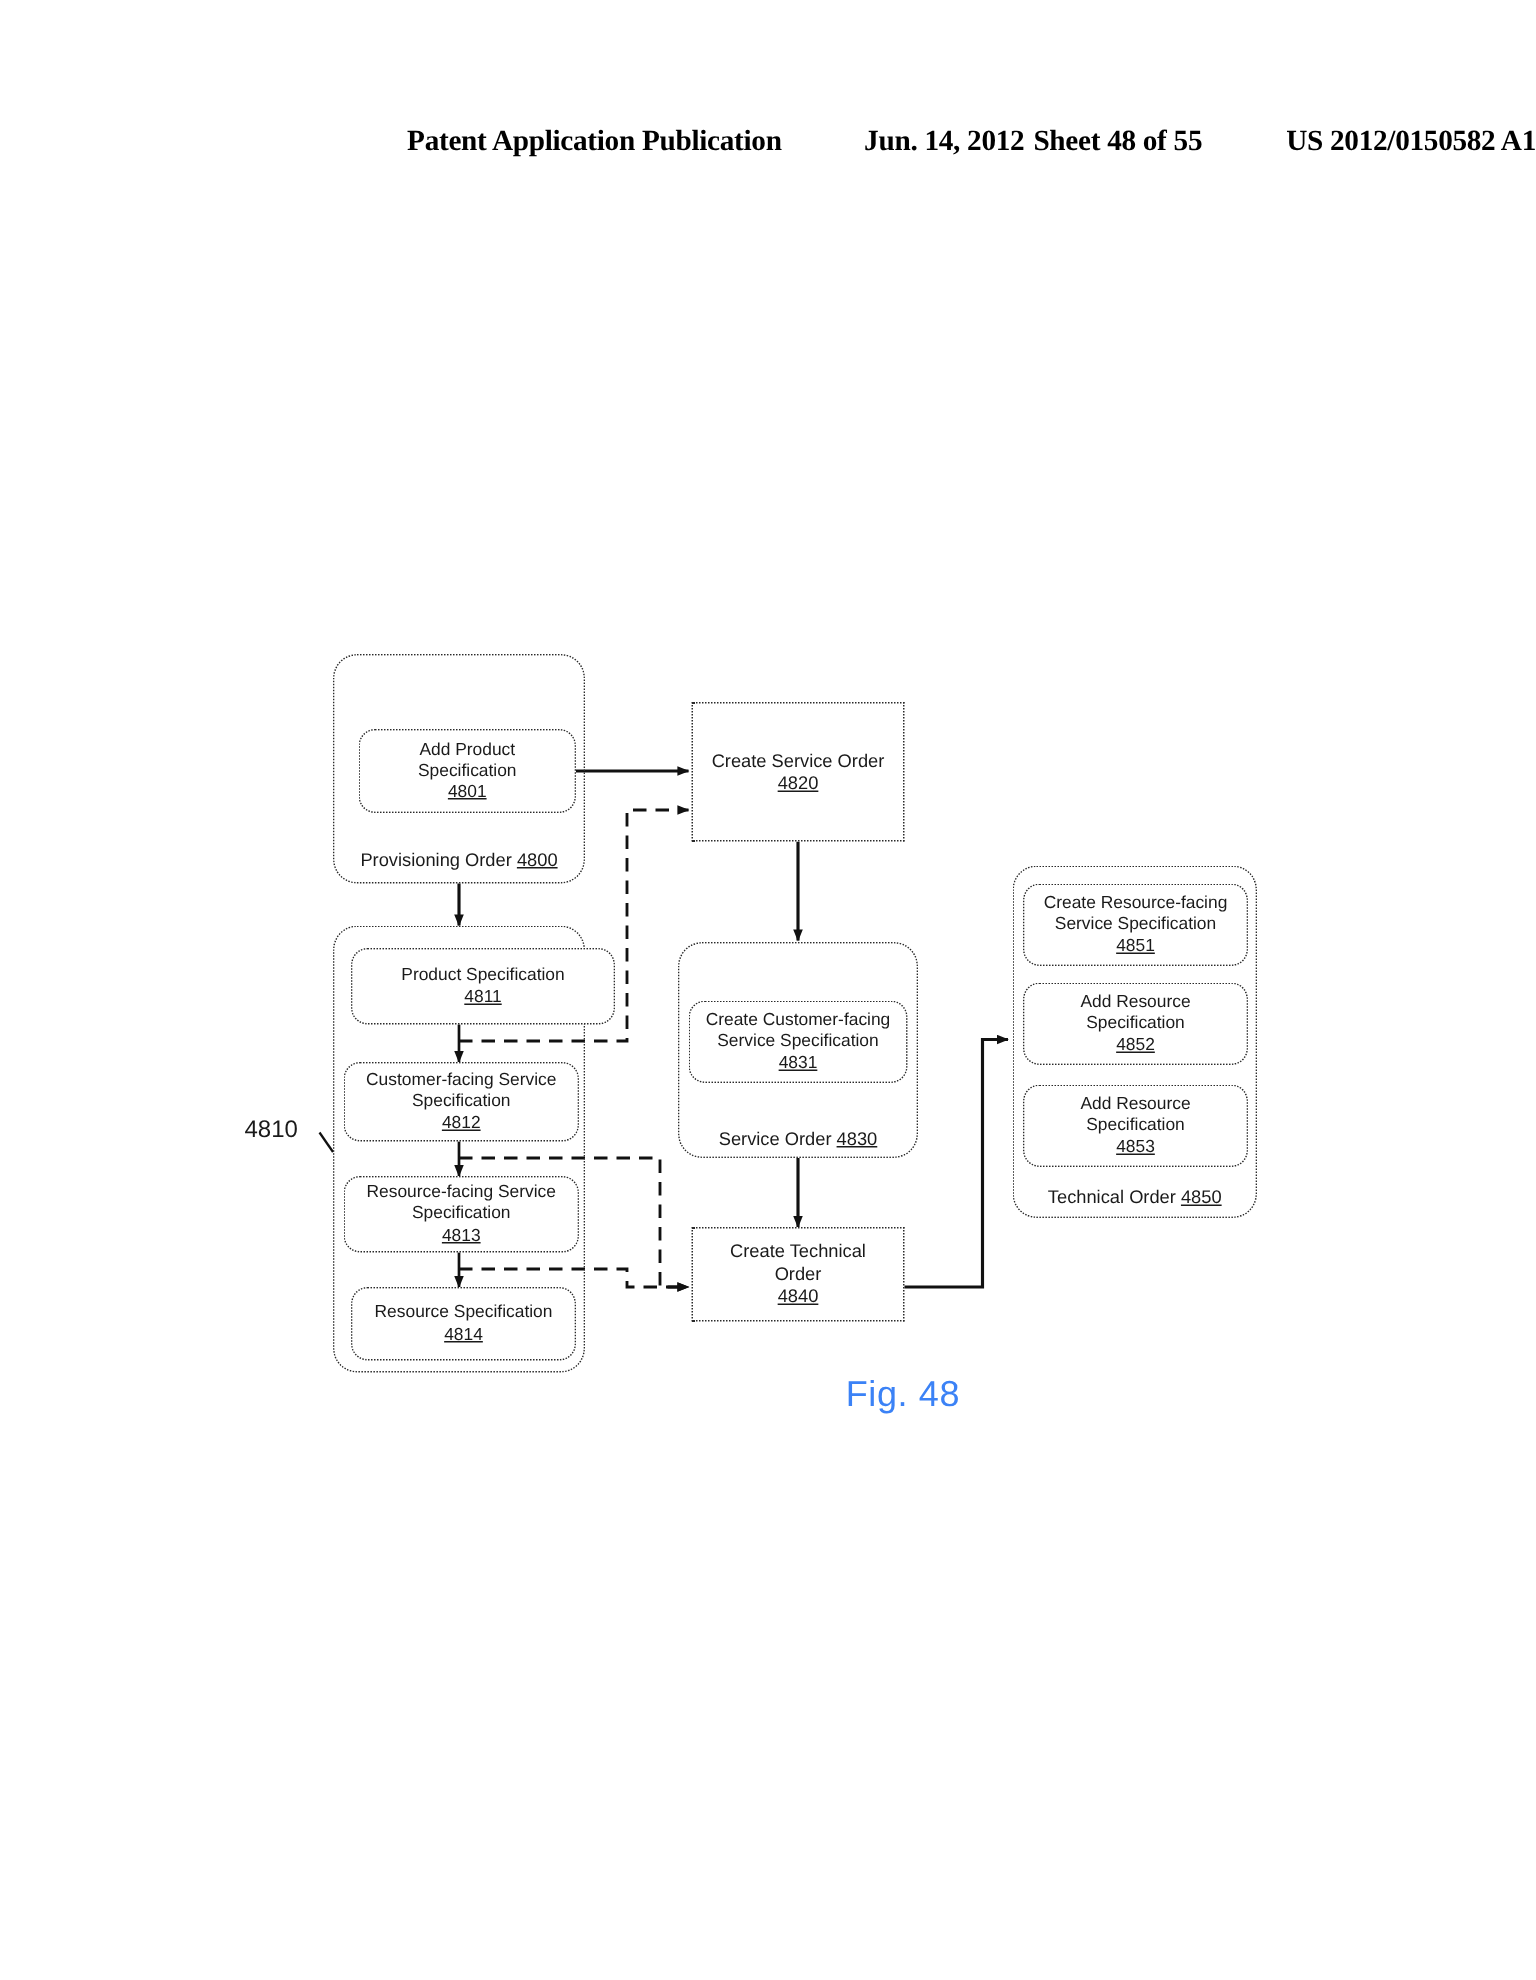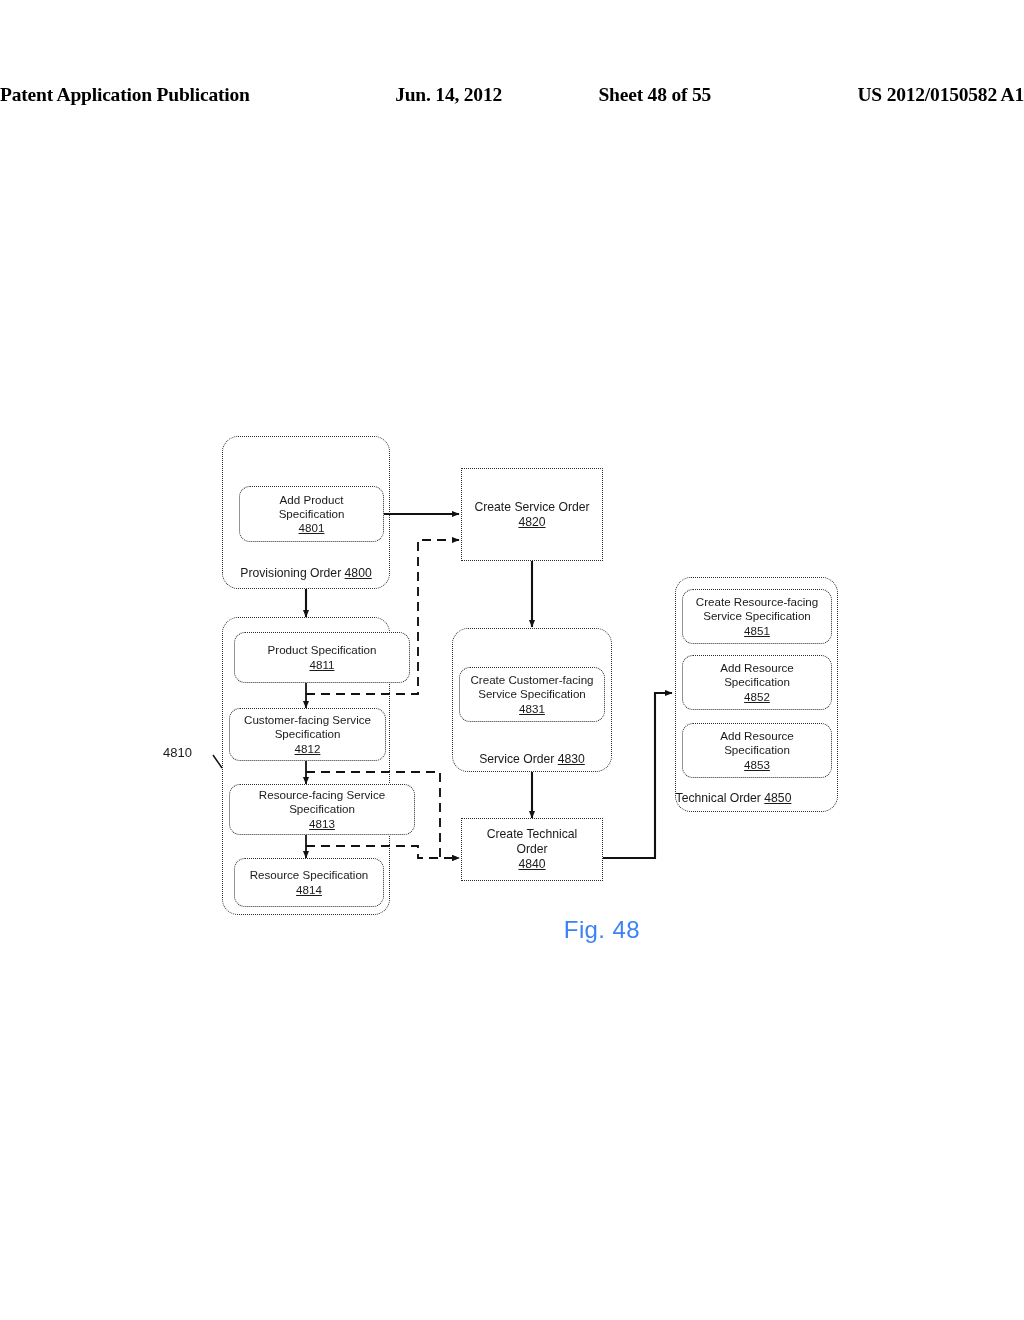--- a/index.html
+++ b/index.html
@@ -20,21 +20,21 @@
   
   #page-header {
     position: absolute;
     left: 0;
     top: 84px;
     width: 1024px;
     height: 30px;
     display: flex;
     flex-direction: row;
     align-items: baseline;
-    justify-content: space-between;
+    justify-content: flex-end;
     font-family: "Liberation Serif", serif;
     font-weight: bold;
     font-size: 19.5px;
     letter-spacing: -0.2px;
     white-space: nowrap;
   }
   #page-header .hdr-pub   { margin-right: 42px; }
   #page-header .hdr-date  { margin-right: 6px; margin-left: 13px; }
   #page-header .hdr-sheet { margin-right: 56px; }
   #page-header .hdr-num   { }
@@ -112,21 +112,21 @@
   }
   .container-caption .ref {
     text-decoration: underline;
     text-underline-offset: 1px;
   }
 
   
   .ref-callout {
     position: absolute;
     font-family: "Liberation Sans", sans-serif;
-    font-size: 13px;
+    font-size: 16px;
     color: #1a1a1a;
     white-space: nowrap;
   }
 
   
   #fig-caption {
     position: absolute;
     left: 440px;
     top: 916px;
     width: 200px;
@@ -210,21 +210,21 @@
     <span class="lbl">Product Specification</span>
     <span class="ref">4811</span>
   </div>
 
   <div class="node inner-box" style="left:229px; top:708px; width:157px; height:53px;">
     <span class="lbl">Customer-facing Service
 Specification</span>
     <span class="ref">4812</span>
   </div>
 
-  <div class="node inner-box" style="left:229px; top:784px; width:186px; height:51px;">
+  <div class="node inner-box" style="left:229px; top:784px; width:157px; height:51px;">
     <span class="lbl">Resource-facing Service
 Specification</span>
     <span class="ref">4813</span>
   </div>
 
   <div class="node inner-box" style="left:234px; top:858px; width:150px; height:49px;">
     <span class="lbl">Resource Specification</span>
     <span class="ref">4814</span>
   </div>
 
@@ -243,21 +243,21 @@
     <span class="ref">4831</span>
   </div>
 
   <div class="node proc-box" style="left:461px; top:818px; width:142px; height:63px;">
     <span class="lbl">Create Technical
 Order</span>
     <span class="ref">4840</span>
   </div>
 
   <div class="container" style="left:675px; top:577px; width:163px; height:235px;"></div>
-  <div class="container-caption" style="left:652px; top:791px; width:163px;">
+  <div class="container-caption" style="left:675px; top:791px; width:163px;">
     <span>Technical Order </span><span class="ref">4850</span>
   </div>
 
   <div class="node inner-box" style="left:682px; top:589px; width:150px; height:55px;">
     <span class="lbl">Create Resource-facing
 Service Specification</span>
     <span class="ref">4851</span>
   </div>
 
   <div class="node inner-box" style="left:682px; top:655px; width:150px; height:55px;">

